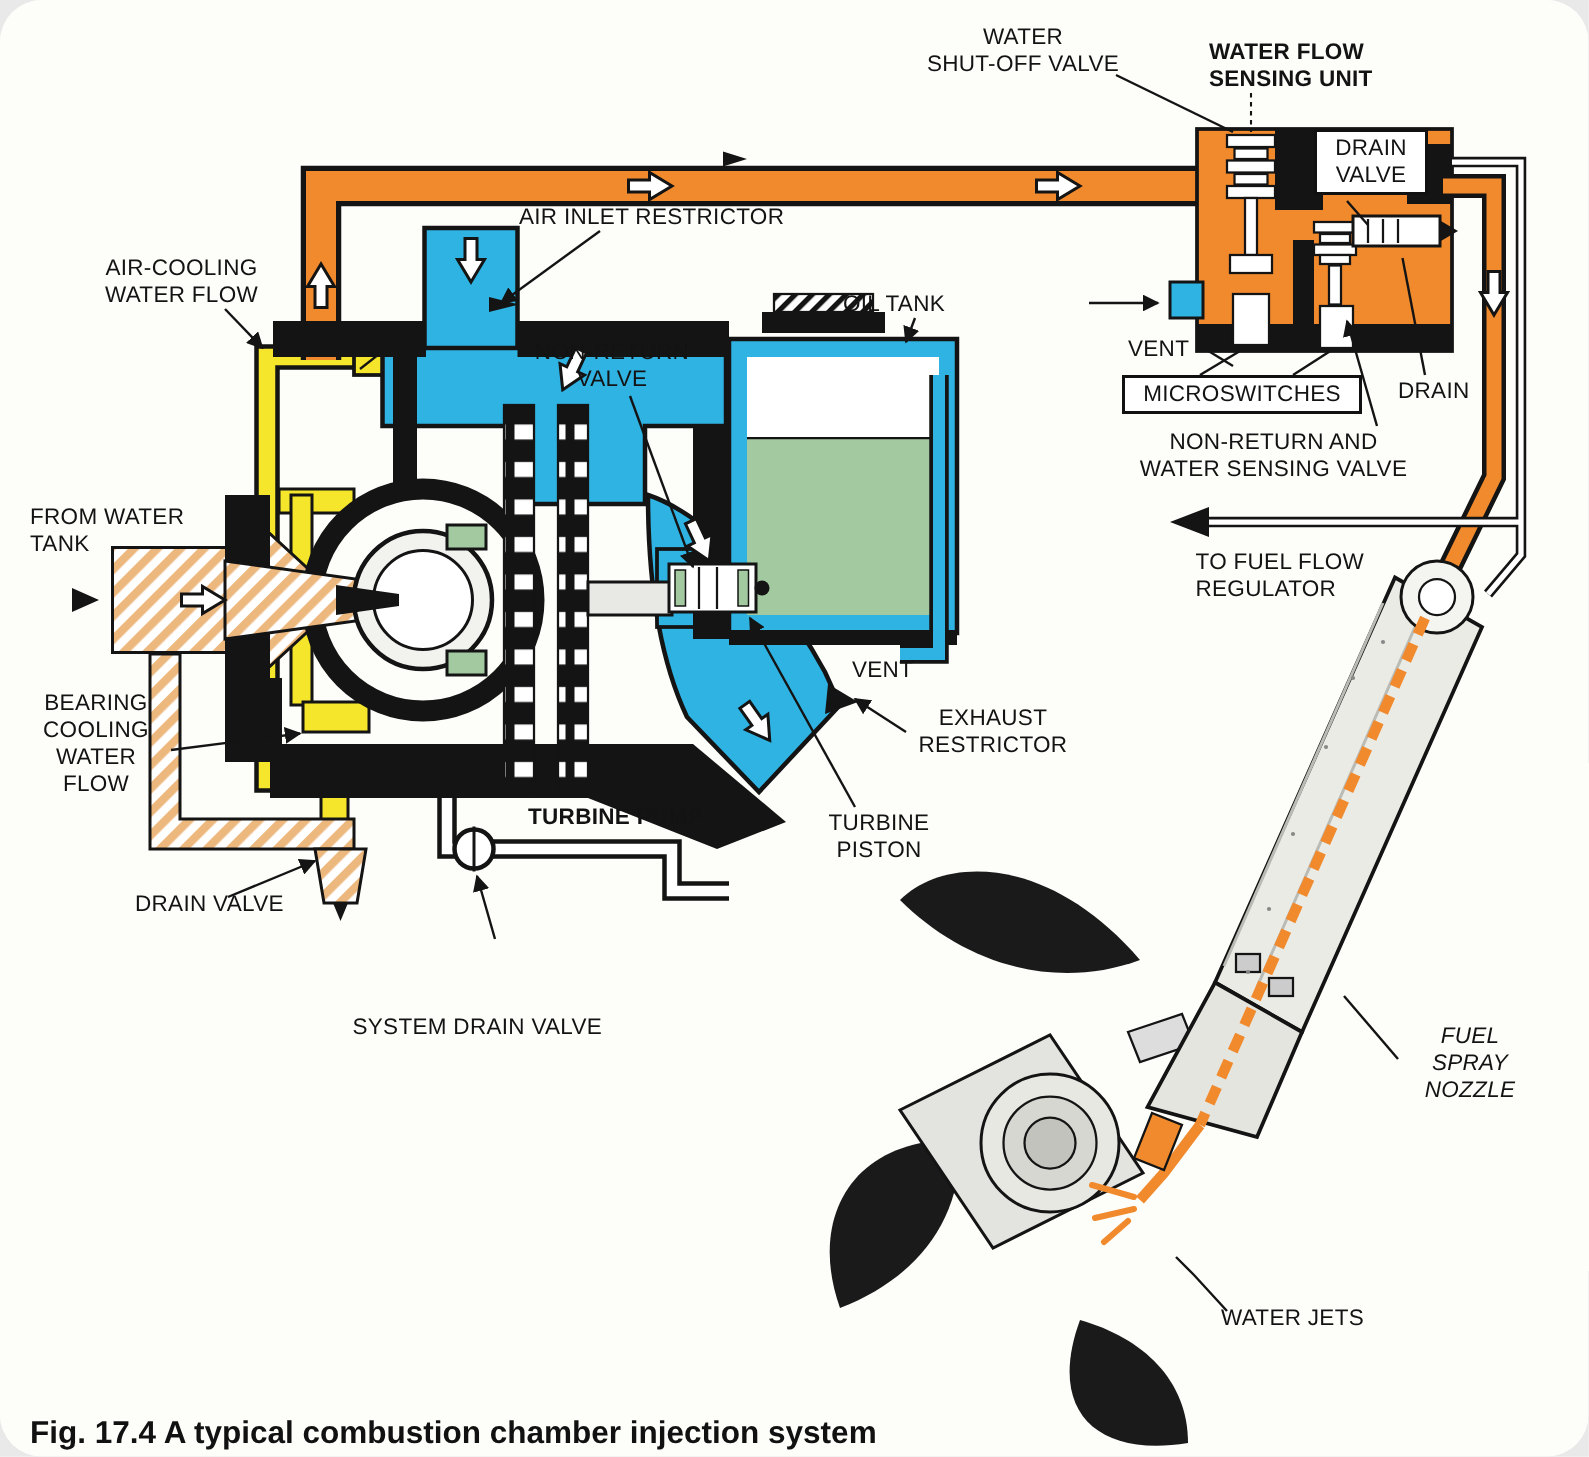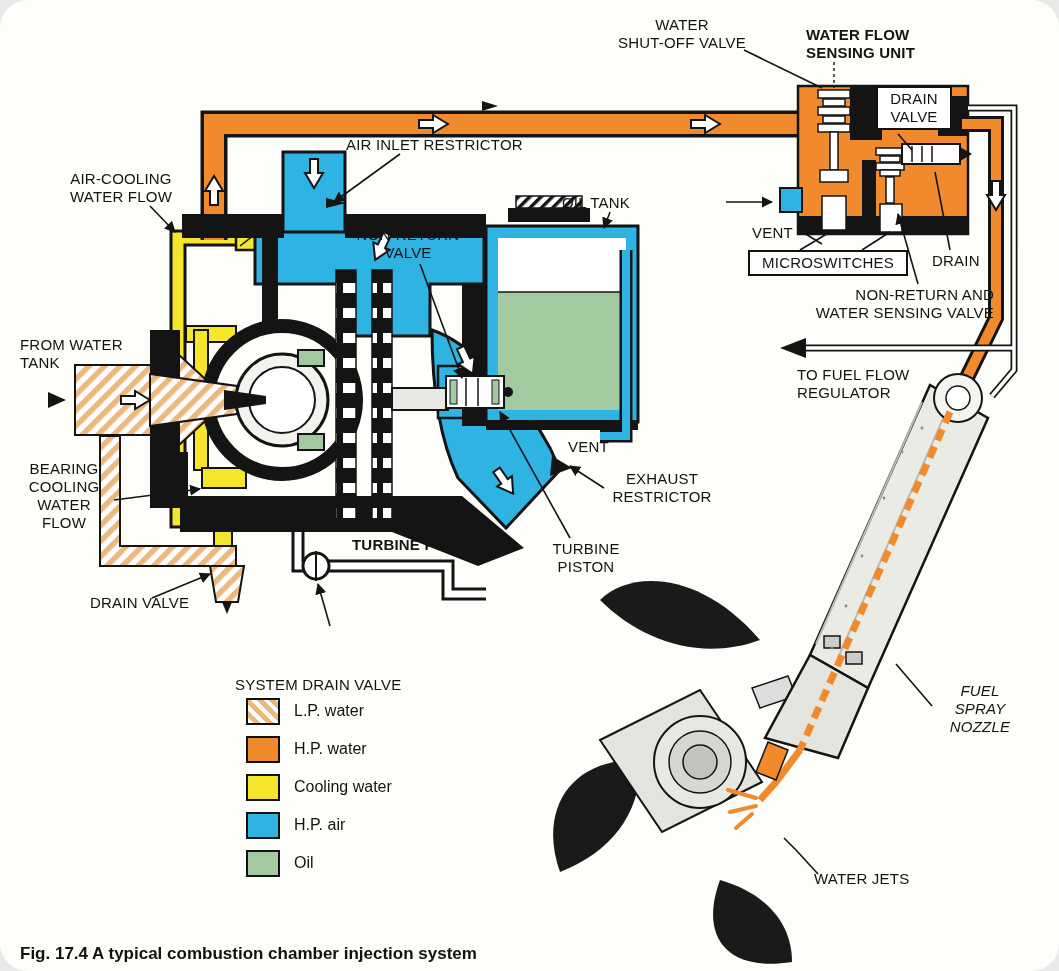--- a/index.html
+++ b/index.html
@@ -14,21 +14,21 @@
   
   .legend{position:absolute;left:246px;top:692px;}
   .lg-row{display:flex;align-items:center;height:38px;}
   .lg-sw{width:34px;height:27px;border:2px solid #111;margin-right:14px;box-sizing:border-box;}
   .lg-tx{font-size:16px;color:#131313;}
   .sw-lp{background:repeating-linear-gradient(45deg,#fff 0 4px,#EDB87E 4px 9px);}
   .sw-hp{background:#F08A2D;}
   .sw-cool{background:#F5E62B;}
   .sw-air{background:#2FB3E3;}
   .sw-oil{background:#A3C9A1;}
-  .caption{position:absolute;left:20px;top:944px;font-size:17px;font-weight:bold;color:#111;}
+  .caption{position:absolute;left:20px;top:944px;font-size:21px;font-weight:bold;color:#111;}
 </style>
 </head>
 <body>
 
 <div id="page">
 
 <svg id="diagram" width="1059" height="971" viewBox="0 0 1059 971">
   <defs>
     <pattern id="hatchLP" patternUnits="userSpaceOnUse" width="11" height="11" patternTransform="rotate(45)">
       <rect width="11" height="11" fill="#ffffff"></rect>
@@ -261,21 +261,21 @@
 
 <div class="lbl ctr" style="left:598px;top:16px;width:168px;">WATER
 SHUT-OFF VALVE</div>
 <div class="lbl bold" style="left:806px;top:26px;width:150px;">WATER FLOW
 SENSING UNIT</div>
 <div class="lbl ctr lblbox" style="left:876px;top:86px;width:62px;">DRAIN
 VALVE</div>
 <div class="lbl" style="left:752px;top:224px;">VENT</div>
 <div class="lbl ctr lblbox" style="left:748px;top:250px;width:146px;">MICROSWITCHES</div>
 <div class="lbl" style="left:932px;top:252px;">DRAIN</div>
-<div class="lbl ctr" style="left:776px;top:286px;width:218px;text-align:right;">NON-RETURN AND
+<div class="lbl ctr" style="left:740px;top:286px;width:218px;">NON-RETURN AND
 WATER SENSING VALVE</div>
 <div class="lbl" style="left:797px;top:366px;">TO FUEL FLOW
 REGULATOR</div>
 <div class="lbl ctr" style="left:52px;top:170px;width:138px;">AIR-COOLING
 WATER FLOW</div>
 <div class="lbl" style="left:346px;top:136px;">AIR INLET RESTRICTOR</div>
 <div class="lbl ctr" style="left:348px;top:226px;width:120px;">NON-RETURN
 VALVE</div>
 <div class="lbl" style="left:562px;top:194px;">OIL TANK</div>
 <div class="lbl" style="left:20px;top:336px;">FROM WATER
@@ -290,38 +290,16 @@
 <div class="lbl bold" style="left:352px;top:536px;">TURBINE PUMP</div>
 <div class="lbl ctr" style="left:534px;top:540px;width:104px;">TURBINE
 PISTON</div>
 <div class="lbl" style="left:90px;top:594px;">DRAIN VALVE</div>
 <div class="lbl" style="left:235px;top:628px;margin-top:48px;">SYSTEM DRAIN VALVE</div>
 <div class="lbl ctr" style="left:934px;top:682px;width:92px;font-style:italic;">FUEL
 SPRAY
 NOZZLE</div>
 <div class="lbl" style="left:814px;top:870px;">WATER JETS</div>
 
-<div class="legend">
-  <div class="lg-row">
-    <div class="lg-sw sw-lp"></div>
-    <div class="lg-tx">L.P. water</div>
-  </div>
-  <div class="lg-row">
-    <div class="lg-sw sw-hp"></div>
-    <div class="lg-tx">H.P. water</div>
-  </div>
-  <div class="lg-row">
-    <div class="lg-sw sw-cool"></div>
-    <div class="lg-tx">Cooling water</div>
-  </div>
-  <div class="lg-row">
-    <div class="lg-sw sw-air"></div>
-    <div class="lg-tx">H.P. air</div>
-  </div>
-  <div class="lg-row">
-    <div class="lg-sw sw-oil"></div>
-    <div class="lg-tx">Oil</div>
-  </div>
+
+<div class="caption">Fig. 17.4 A typical combustion chamber injection system</div>
+
 </div>
 
-<div class="caption">Fig. 17.4 A typical combustion chamber injection system</div>
-
-</div>
-
 </body></html>

